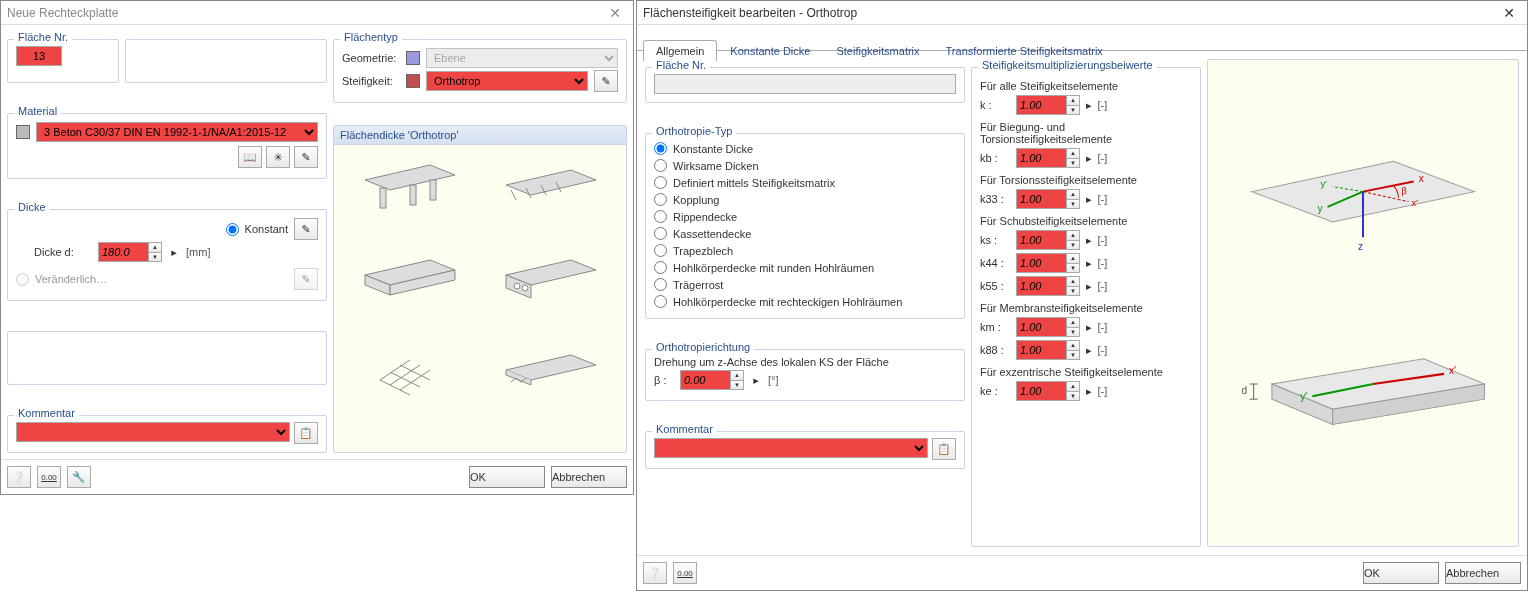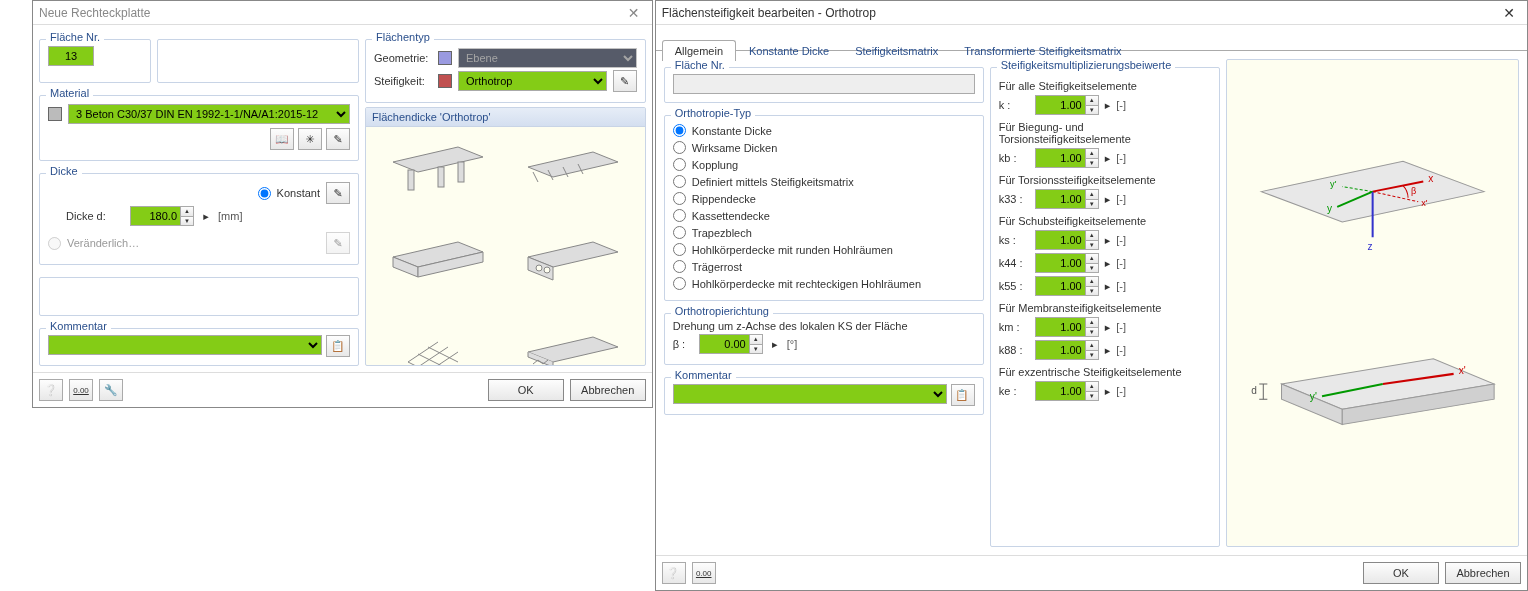--- a/index.html
+++ b/index.html
@@ -1,37 +1,37 @@
 <!DOCTYPE html>
 <html><head>
 <meta charset="utf-8">
 <style>
 * { box-sizing: border-box; margin: 0; padding: 0; }
 body { font-family: "Segoe UI", Tahoma, sans-serif; font-size: 11px; color: #333; background: #fff; display: flex; }
 .dialog { border: 1px solid #888; background: #fff; display: flex; flex-direction: column; }
-.dialog.left { width: 634px; height: 408px; margin-left: 32px; }
+.dialog.left { width: 634px; height: 495px; }
 .dialog.right { width: 892px; height: 591px; margin-left: 2px; }
 .titlebar { display: flex; align-items: center; justify-content: space-between; padding: 3px 6px; border-bottom: 1px solid #ddd; background: #fff; height: 24px; }
 .titlebar.inactive { color: #888; }
 .titlebar .title { font-size: 12px; }
 .close-btn { width: 24px; height: 20px; display: flex; align-items: center; justify-content: center; font-size: 14px; cursor: pointer; }
 .content { flex: 1; padding: 6px; display: flex; gap: 6px; overflow: hidden; }
-.col { display: flex; flex-direction: column; gap: 4px; }
+.col { display: flex; flex-direction: column; gap: 22px; }
 .groupbox { border: 1px solid #c8d4e6; border-radius: 2px; padding: 6px 8px 8px; position: relative; margin-top: 8px; }
 .groupbox > .legend { position: absolute; top: -9px; left: 6px; background: #fff; padding: 0 4px; color: #2a4f8c; font-size: 11px; }
 .row { display: flex; align-items: center; gap: 6px; margin: 2px 0; }
 .lbl { min-width: 58px; }
-input[type="text"], select { border: 1px solid #aaa; padding: 1px 3px; font-size: 11px; font-family: inherit; height: 20px; background: #84cc16; }
+input[type="text"], select { border: 1px solid #aaa; padding: 1px 3px; font-size: 11px; font-family: inherit; height: 20px; background: #ef4444; }
 .spinner { display: flex; align-items: stretch; }
-.spinner input { width: 50px; text-align: right; border-right: none; }
+.spinner input { width: 50px; border-right: none; font-style: italic; }
 .spin-btns { display: flex; flex-direction: column; border: 1px solid #aaa; width: 14px; }
 .spin-btns span { flex: 1; font-size: 6px; display: flex; align-items: center; justify-content: center; border-bottom: 1px solid #aaa; background: linear-gradient(#fdfdfd,#e8e8e8); cursor: pointer; }
 .spin-btns span:last-child { border-bottom: none; }
 .icon-btn { width: 24px; height: 22px; border: 1px solid #aaa; background: linear-gradient(#fdfdfd,#e8e8e8); display: flex; align-items: center; justify-content: center; font-size: 11px; cursor: pointer; }
-.btn { border: 1px solid #888; background: linear-gradient(#fdfdfd,#e8e8e8); padding: 4px 0; width: 76px; text-align: center; cursor: pointer; font-size: 11px; }
+.btn { border: 1px solid #888; background: linear-gradient(#fdfdfd,#e8e8e8); padding: 4px 0; width: 76px; text-align: left; cursor: pointer; font-size: 11px; }
 .footer { display: flex; align-items: center; justify-content: space-between; padding: 6px; border-top: 1px solid #ddd; }
 .footer-left { display: flex; gap: 6px; }
 .footer-right { display: flex; gap: 6px; }
 .radio-item { display: flex; align-items: center; gap: 6px; padding: 2px 0; cursor: pointer; }
 .radio-item input { margin: 0; }
 .radio-item.disabled { color: #999; }
 .tabs { display: flex; border-bottom: 1px solid #aaa; padding: 4px 6px 0; gap: 0; }
 .tab { padding: 4px 12px; border: 1px solid transparent; border-bottom: none; cursor: pointer; color: #2a4f8c; position: relative; top: 11px; }
 .tab.active { border-color: #aaa; background: #fff; color: #333; border-radius: 3px 3px 0 0; }
 .preview { border: 1px solid #c8d4e6; background: #FEFEF0; flex: 1; position: relative; overflow: hidden; border-radius: 2px; }
@@ -119,21 +119,21 @@
         </div>
       </div>
     </div>
 
     <div class="col" style="flex:1">
       <div class="groupbox">
         <div class="legend">Flächentyp</div>
         <div class="row">
           <span class="lbl">Geometrie:</span>
           <span class="swatch" style="background:#9a9ae0"></span>
-          <select style="flex:1;background:#0f172a" disabled="">
+          <select style="flex:1;background:#e5e5e5" disabled="">
             <option>Ebene</option>
           </select>
         </div>
         <div class="row">
           <span class="lbl">Steifigkeit:</span>
           <span class="swatch" style="background:#c05050"></span>
           <select style="flex:1">
             <option>Orthotrop</option>
           </select>
           <div class="icon-btn">✎</div>
@@ -239,25 +239,25 @@
             <label class="radio-item">
               <input type="radio" name="ot" checked="" style="">
               <span>Konstante Dicke</span>
             </label>
             <label class="radio-item">
               <input type="radio" name="ot" style="">
               <span>Wirksame Dicken</span>
             </label>
             <label class="radio-item">
               <input type="radio" name="ot" style="">
+              <span>Definiert mittels Steifigkeitsmatrix</span>
+            </label>
+            <label class="radio-item">
+              <input type="radio" name="ot" style="">
               <span>Kopplung</span>
-            </label>
-            <label class="radio-item">
-              <input type="radio" name="ot" style="">
-              <span>Definiert mittels Steifigkeitsmatrix</span>
             </label>
             <label class="radio-item">
               <input type="radio" name="ot" style="">
               <span>Rippendecke</span>
             </label>
             <label class="radio-item">
               <input type="radio" name="ot" style="">
               <span>Kassettendecke</span>
             </label>
             <label class="radio-item">

